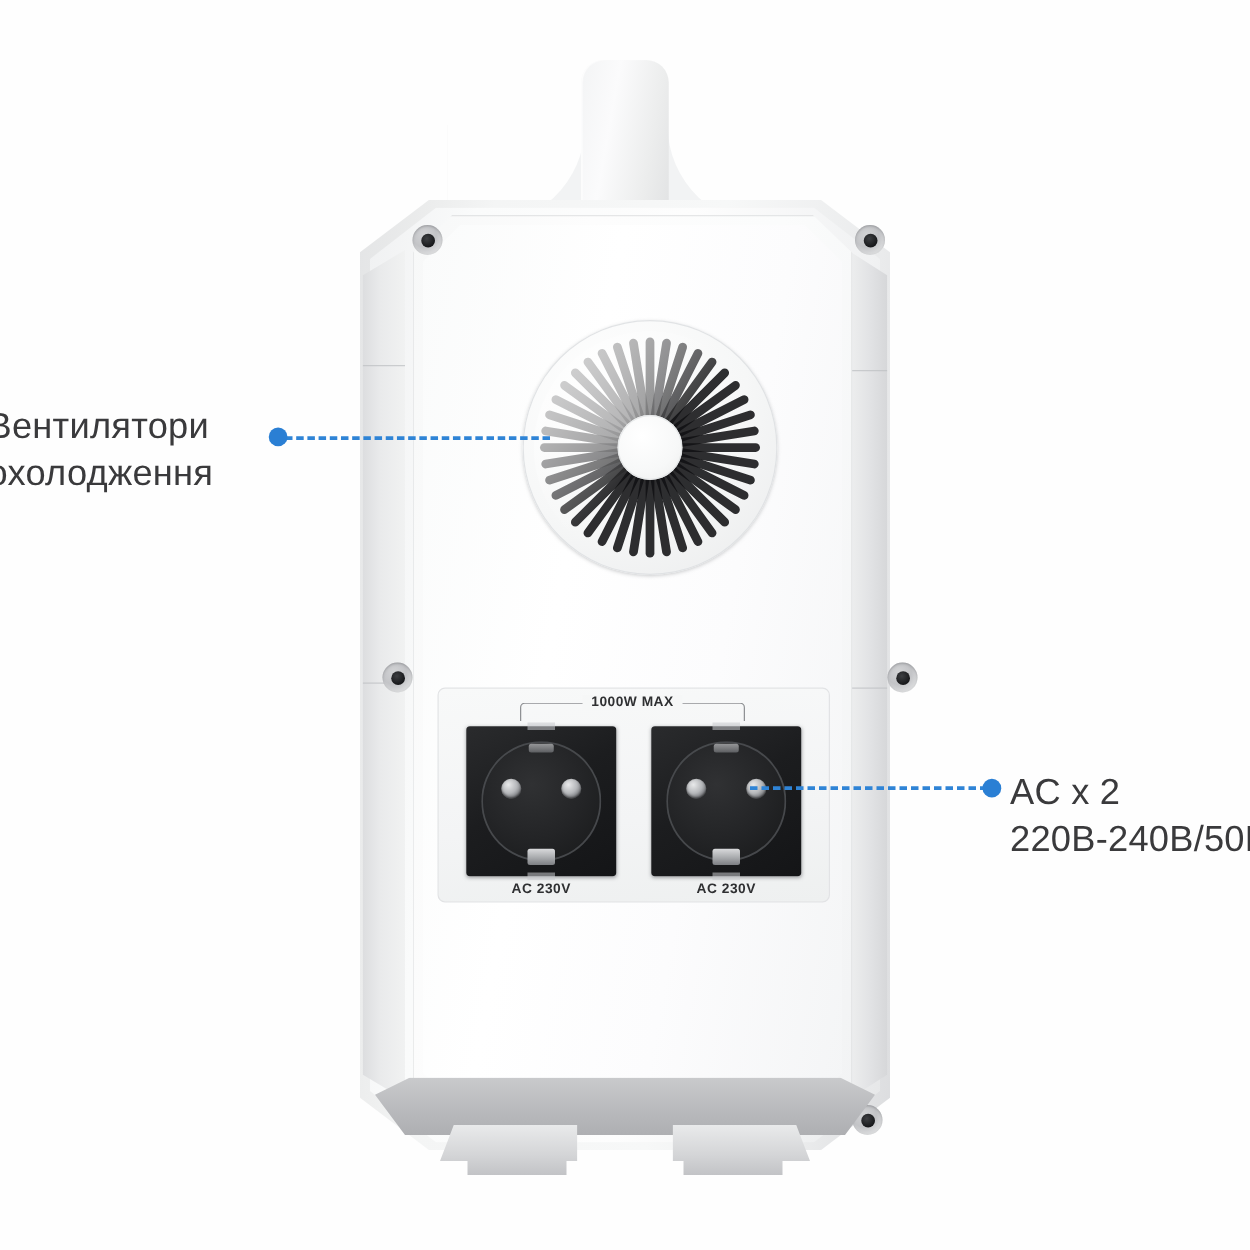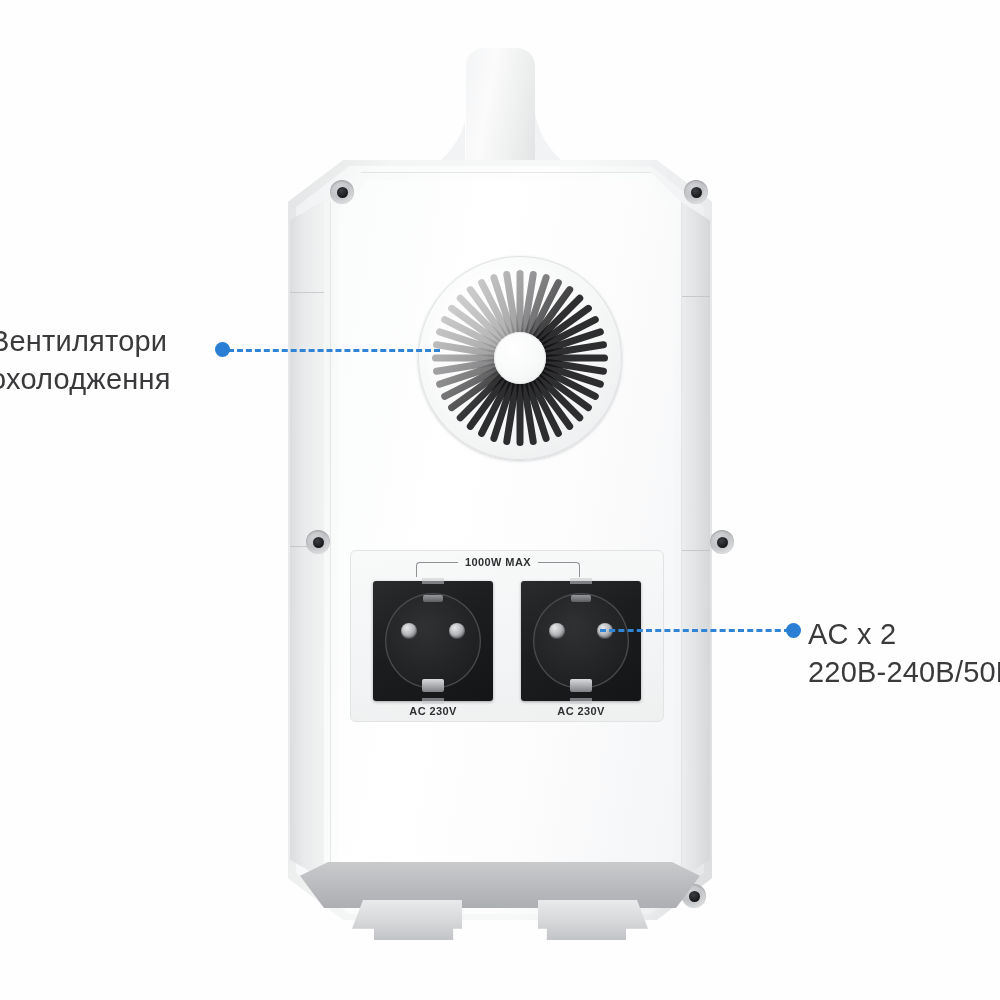--- a/index.html
+++ b/index.html
@@ -163,21 +163,21 @@
   }
 
   
   #ac-tray{
     position:absolute;left:350px;top:550px;width:312px;height:170px;
     border:1px solid #e2e3e5;
     border-radius:6px;
     background:linear-gradient(175deg,#f8f9f9 0%,#f3f4f5 60%,#eef0f0 100%);
   }
   #bracket{
-    position:absolute;left:65px;top:11px;width:164px;height:14px;
+    position:absolute;left:65px;top:11px;width:180px;height:14px;
   }
   #bracket .bl,#bracket .br{
     position:absolute;top:0;width:76px;height:14px;
     border-top:1.4px solid #8f9194;
     border-radius:4px 0 0 0;
   }
   #bracket .bl{left:0;border-left:1.4px solid #8f9194;border-radius:4px 0 0 0;}
   #bracket .br{right:0;border-right:1.4px solid #8f9194;border-top:1.4px solid #8f9194;border-radius:0 4px 0 0;border-left:none;}
   #bracket-label{
     position:absolute;left:50%;top:-6px;transform:translateX(-50%);

